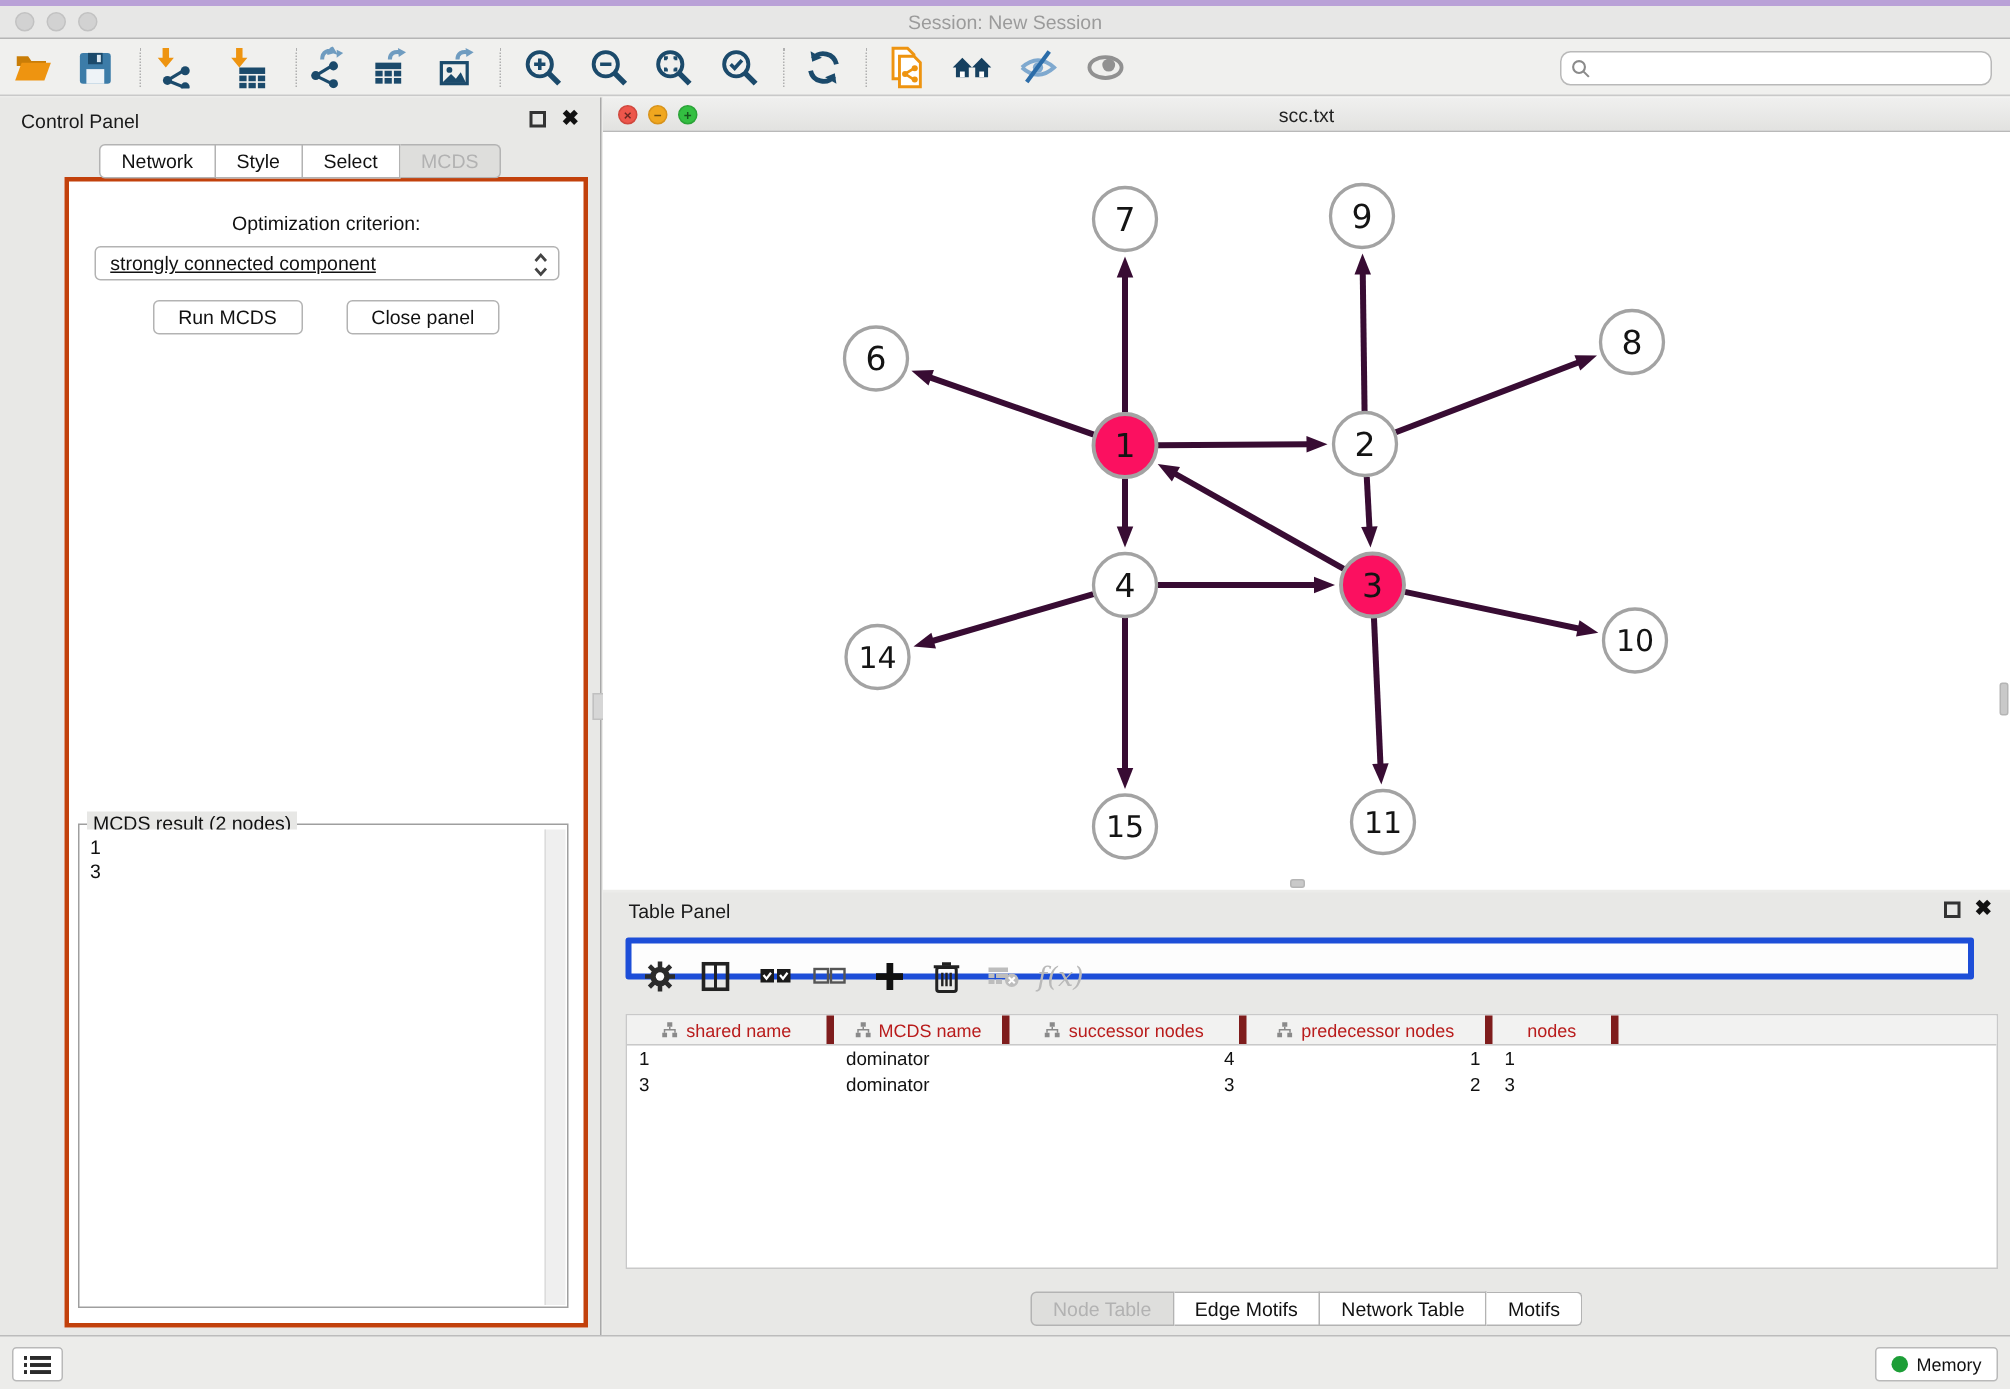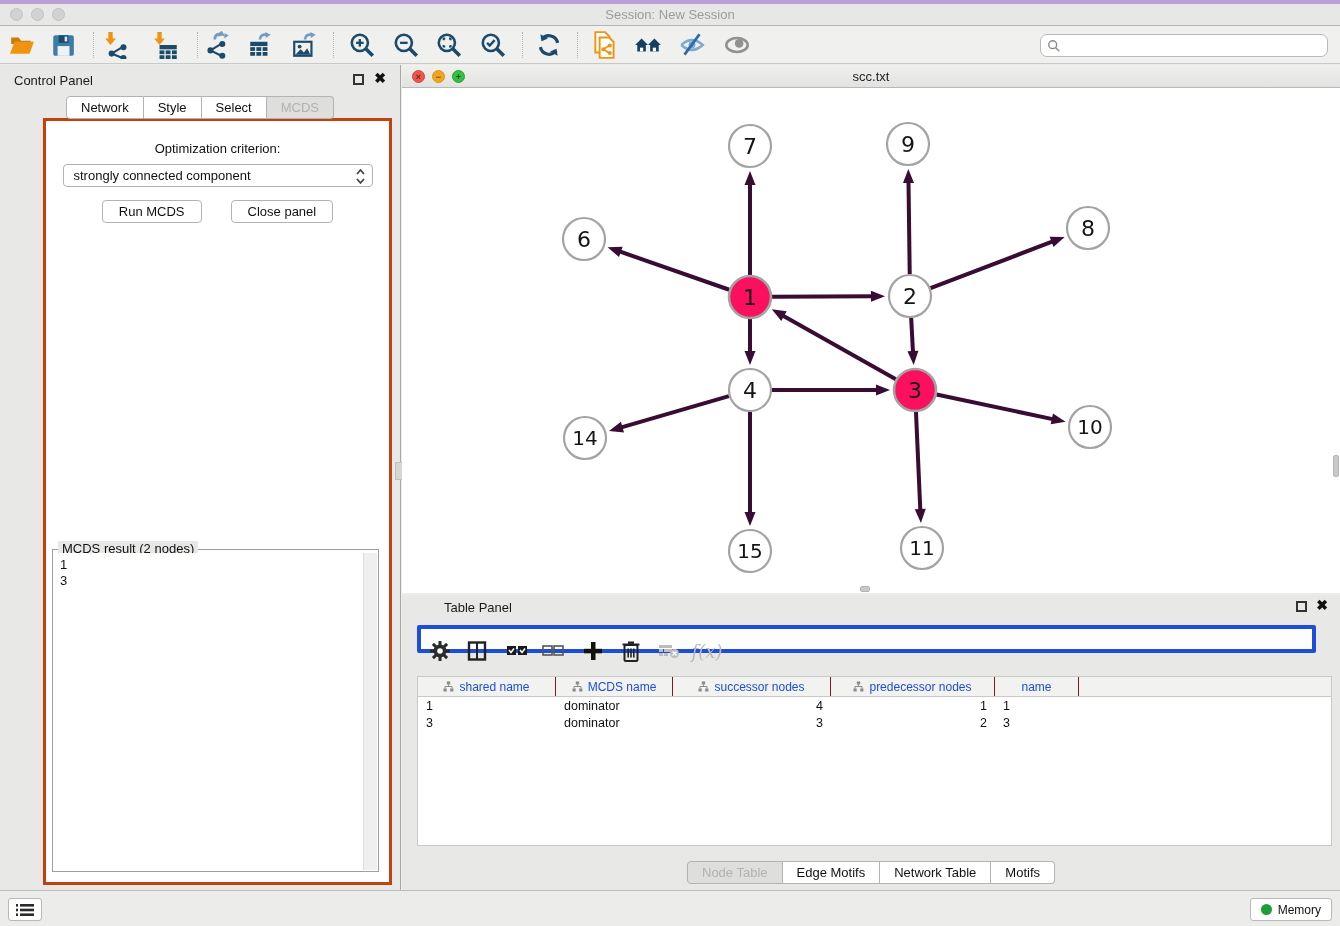--- a/index.html
+++ b/index.html
@@ -40,21 +40,21 @@
   .tab{height:23px;line-height:21px;padding:0 14px;font-size:13px;color:#111;
     background:#fff;border:1px solid #b3b3b3;border-left:none;}
   .tab:first-child{border-left:1px solid #b3b3b3;border-radius:4px 0 0 4px;}
   .tab:last-child{border-radius:0 4px 4px 0;}
   .tab.active{background:#dededc;color:#b2b2b2;}
   .cp-body{position:absolute;left:8px;right:8px;top:53px;bottom:5px;
     background:#ffffff;border:3px solid #c2410c;margin-left:35px;}
   .opt-label{margin-top:20px;text-align:center;font-size:13px;color:#111;}
   .combo{position:relative;margin:8px auto 0;width:310px;height:23px;background:#fff;
     border:1px solid #b3b3b3;border-radius:4px;font-size:13px;color:#111;
-    display:flex;align-items:center;padding-left:10px;}
+    display:flex;align-items:center;padding-left:10px;text-decoration:underline;}
   .combo svg{position:absolute;right:6px;top:3px;}
   .btnrow{display:flex;justify-content:center;gap:29px;margin-top:13px;}
   .pbtn{height:23px;padding:0 16px;background:#fff;border:1px solid #b3b3b3;
     border-radius:4px;font-size:13px;color:#111;display:flex;align-items:center;}
   .result-group{position:absolute;left:6px;right:10px;top:428px;bottom:10px;
     border:1px solid #9f9f9f;}
   .result-label{position:absolute;left:5px;top:-9px;background:#e7e7e5;
     padding:0 4px;font-size:13px;color:#111;}
   .result-list{position:absolute;left:1px;right:1px;top:3px;bottom:1px;background:#fff;
     font-size:13px;color:#111;padding:4px 6px;line-height:16px;white-space:pre-line;}
@@ -73,21 +73,21 @@
   .table-panel{position:absolute;left:402px;top:595px;width:938px;height:295px;background:#e8e8e6;}
   .tp-toolbar{position:absolute;left:15px;right:24px;top:30px;height:28px;
     background:#fdfdfd;border:4px solid #1d4ed8;border-radius:2px;}
   .tp-ic{position:absolute;top:8px;width:28px;height:28px;display:flex;
     align-items:center;justify-content:center;}
   .fx{font-family:"DejaVu Serif",serif;font-style:italic;font-size:18px;color:#b9b9b9;}
   .dtable{position:absolute;left:15px;right:8px;top:81px;height:170px;background:#fff;
     border:1px solid #c9c9c9;}
   .thead{display:flex;height:20px;background:#f2f2f1;border-bottom:1px solid #c9c9c9;}
   .th{display:flex;align-items:center;justify-content:center;gap:5px;font-size:12px;
-    color:#1d4ed8;border-right:1px solid #7f1d1d;overflow:hidden;}
+    color:#b91c1c;border-right:5px solid #7f1d1d;overflow:hidden;}
   .trow{display:flex;height:17px;font-size:12.5px;color:#111;}
   .td{display:flex;align-items:center;overflow:hidden;padding:0 8px;}
   .td.r{justify-content:flex-end;}
   .tp-tabs{bottom:6px;}
   
   .statusbar{position:absolute;left:0;top:890px;width:1340px;height:36px;
     background:#ececea;border-top:1px solid #bcbcbc;}
   .sq-btn{position:absolute;left:8px;top:7px;width:34px;height:23px;background:#fff;
     border:1px solid #b9b9b9;border-radius:3px;display:flex;align-items:center;justify-content:center;}
   .mem-btn{position:absolute;right:8px;top:7px;height:23px;background:#fff;
@@ -369,21 +369,21 @@
         <circle cx="520" cy="460" r="21" fill="#ffffff" stroke="#a3a3a3" stroke-width="2.2"></circle>
         <text x="520" y="460" text-anchor="middle" dy="0.36em" font-family="&quot;DejaVu Sans&quot;, sans-serif" font-size="20" fill="#141414">11</text>
       </svg>
   </div>
   <div class="thumb" style="right:1px;top:390px;width:6px;height:22px;"></div>
   <div class="thumb" style="left:458px;bottom:1px;width:10px;height:6px;"></div>
 </div>
 
 <div class="table-panel">
   <div class="cp-header">
-    <span class="cp-title" style="left:17px;top:5px;margin-left:25px;">Table Panel</span>
+    <span class="cp-title" style="left:17px;top:5px;">Table Panel</span>
     <span class="float-btn" style="right:33px;top:6px;"></span>
     <span class="close-btn" style="right:12px;top:3px;">✖</span>
   </div>
   <div class="tp-toolbar">
     <span class="tp-ic" style="left:5px">
       <svg width="22" height="22" viewBox="0 0 22 22">
           <g fill="#2b2b2b">
             <rect x="9.5" y="1" width="3" height="20"></rect>
             <rect x="1" y="9.5" width="20" height="3"></rect>
             <rect x="9.5" y="1" width="3" height="20" transform="rotate(45 11 11)"></rect>
@@ -487,21 +487,21 @@
             <svg width="11" height="11" viewBox="0 0 11 11">
               <rect x="3.8" y="0.5" width="3.4" height="3" fill="#8a8a8a"></rect>
               <path d="M5.5 3.5 v2 M2 7.5 v-2 h7 v2" stroke="#8a8a8a" stroke-width="1" fill="none"></path>
               <rect x="0.5" y="7.5" width="3.2" height="3" fill="#8a8a8a"></rect>
               <rect x="7.2" y="7.5" width="3.2" height="3" fill="#8a8a8a"></rect>
             </svg>
           </span>
           <span>predecessor nodes</span>
         </div>
         <div class="th" style="width: 84px;">
-          <span>name</span>
+          <span>nodes</span>
         </div>
       </div>
     <div>
         <div class="trow">
           <div class="td" style="width: 138px;">1</div>
           <div class="td" style="width: 117px;">dominator</div>
           <div class="td r" style="width: 158px;">4</div>
           <div class="td r" style="width: 164px;">1</div>
           <div class="td" style="width: 84px;">1</div>
         </div>

